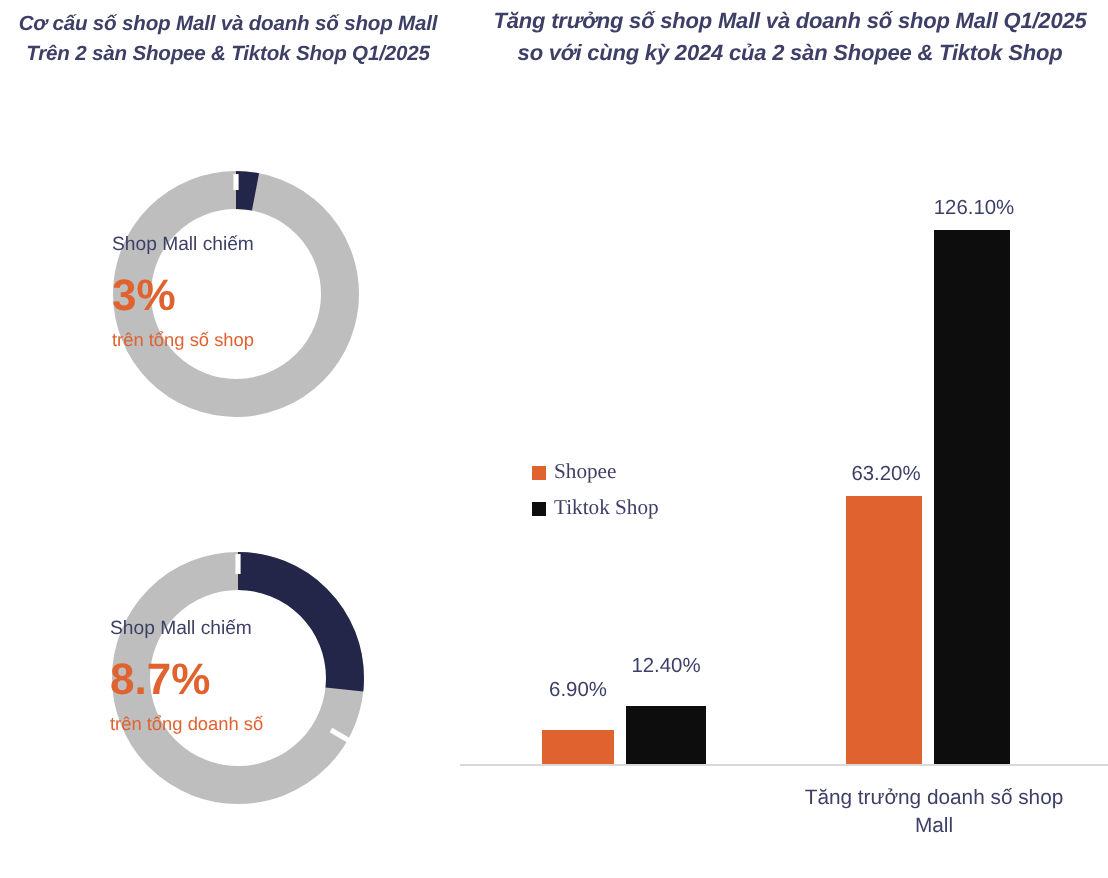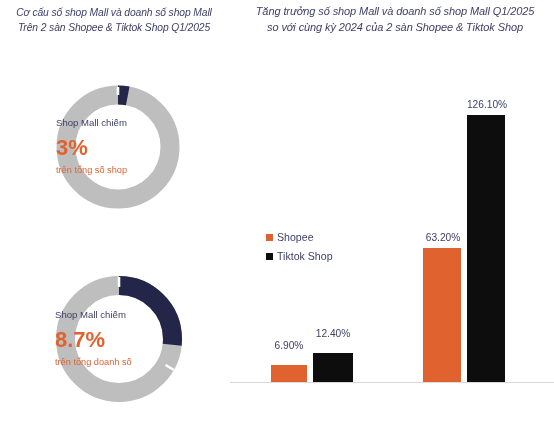--- a/index.html
+++ b/index.html
@@ -16,21 +16,21 @@
     width: 554px;
     height: 439px;
     background: #ffffff;
     overflow: hidden;
   }
 
   
   .panel-title {
     position: absolute;
     font-style: italic;
-    font-weight: normal;
+    font-weight: bold;
     color: #3d3f66;
     text-align: center;
     line-height: 1.42;
     letter-spacing: -0.1px;
   }
   #title-left {
     left: 2px;
     top: 6px;
     width: 224px;
     font-size: 10.3px;
@@ -128,20 +128,21 @@
   
   #legend {
     position: absolute;
     left: 38px;
     top: 171px;
   }
   .legend-row {
     display: flex;
     align-items: center;
     margin-bottom: 7px;
+    font-family: Liberation Serif, serif;
   }
   .legend-swatch {
     width: 7px;
     height: 7px;
     margin-right: 4px;
     flex: none;
   }
   .legend-swatch.shopee { background: #e0622f; }
   .legend-swatch.tiktok { background: #0d0d0d; }
   .legend-text {
@@ -218,17 +219,18 @@
       <div class="bar tiktok" style="left:85px; width:40px; height:29px;"></div>
       <div class="bar-label" style="left:70px; top:268px; width:70px;">12.40%</div>
 
 
       <div class="bar shopee" style="left:195px; width:38px; height:134px;"></div>
       <div class="bar-label" style="left:180px; top:172px; width:70px;">63.20%</div>
 
       <div class="bar tiktok" style="left:239px; width:38px; height:267px;"></div>
       <div class="bar-label" style="left:222px; top:39px; width:74px;">126.10%</div>
 
+      <div class="cat-label" style="left:164px; top:333px; width:150px;">Tăng trưởng doanh số shop Mall</div>
 
     </div>
   </div>
 
 </div>
 
 </body></html>

